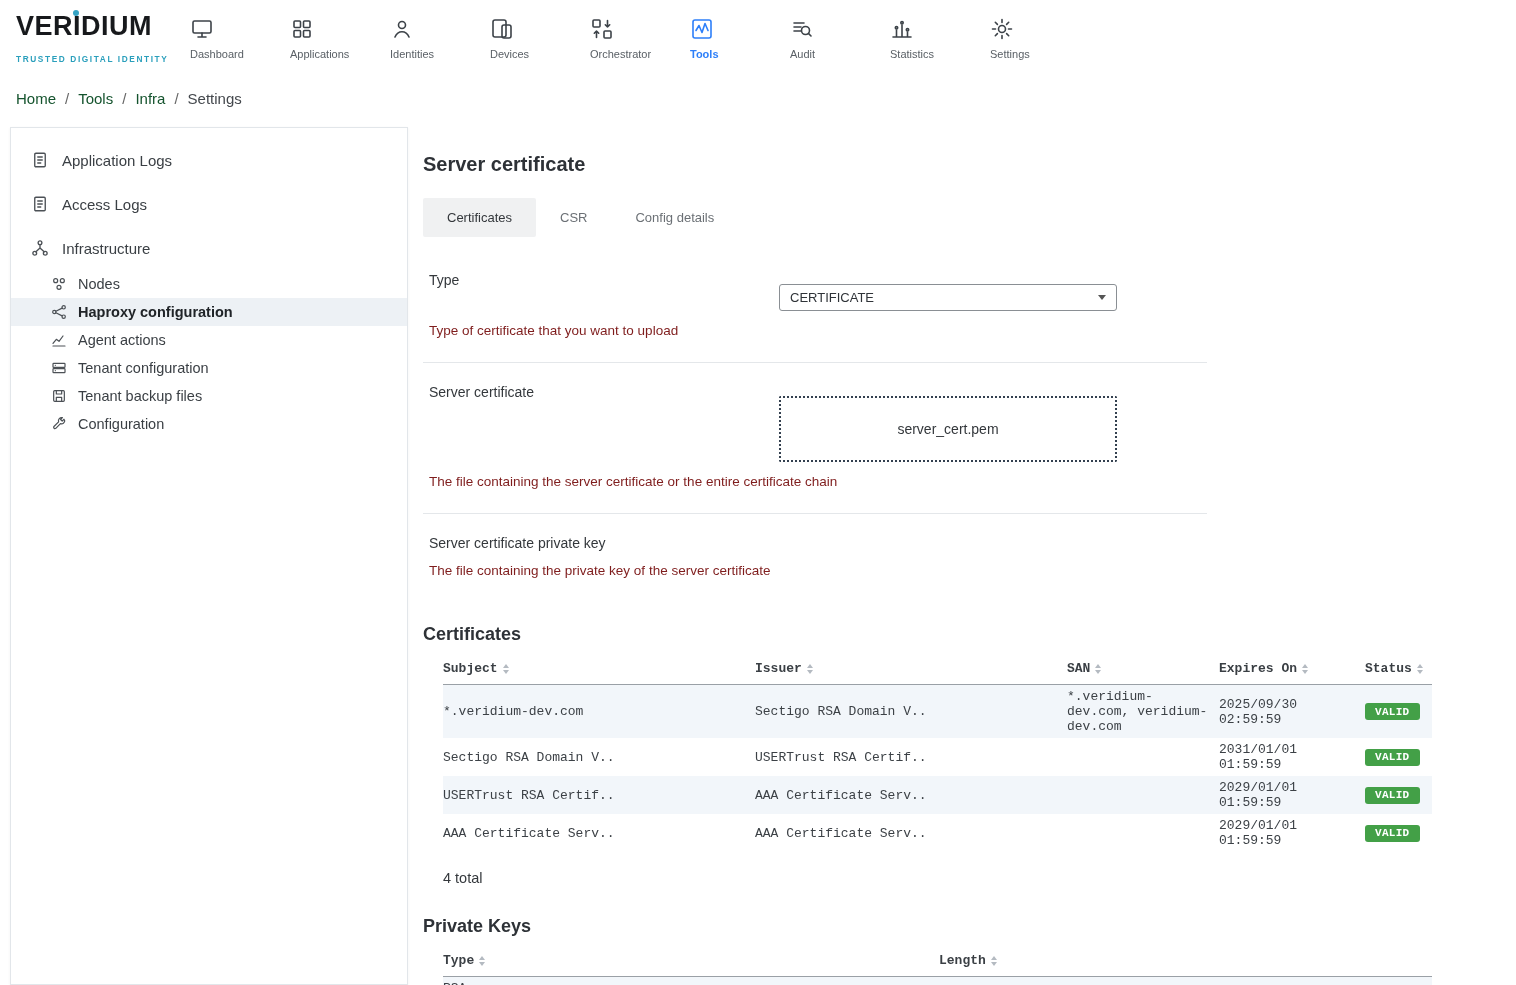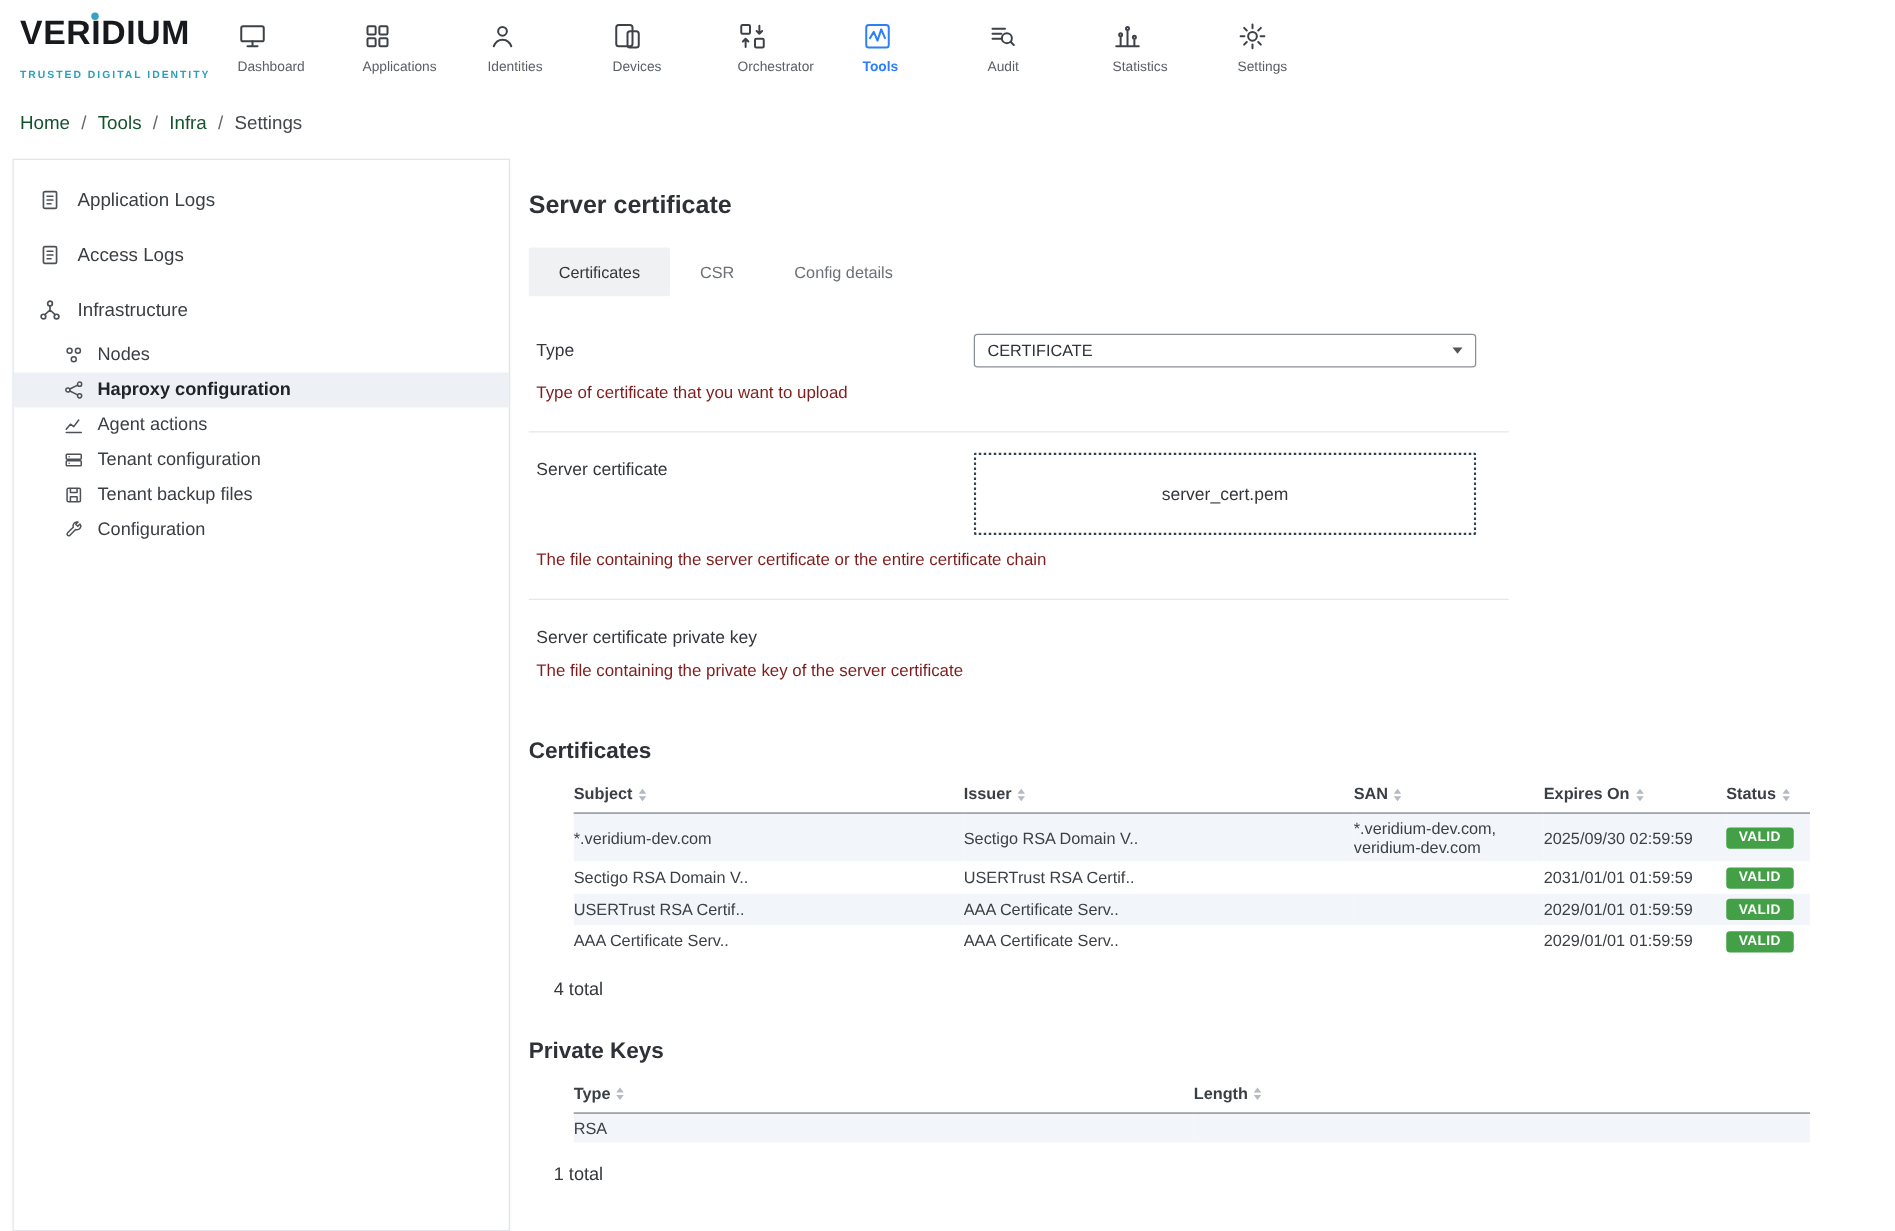--- a/index.html
+++ b/index.html
@@ -46,38 +46,38 @@
   .main { flex:1; padding:20px 0 0 15px; }
   .page-title { font-size:20px; font-weight:bold; color:#2e3237; margin:6px 0 0 0; }
 
   .tabs { display:flex; margin-top:22px; }
   .tab { padding:12px 24px; font-size:13px; color:#6b7075; cursor:pointer; border-radius:2px; }
   .tab.active { background:#f0f1f2; color:#33373b; }
 
   .form { width:784px; margin-top:14px; }
   .form-row { display:flex; padding:16px 0 2px 6px; }
   .flabel { width:350px; font-size:14px; color:#34383c; padding-top:5px; }
-  .fcontrol { width:402px; }
+  .fcontrol { width:338px;margin-top:17px; }
   .select {
     height:27px; border:1px solid #8a8f94; border-radius:3px;
     display:flex; align-items:center; justify-content:space-between;
     padding:0 10px; font-size:13px; color:#2f3338; cursor:pointer; background:#fff;
   }
   .caret { width:0; height:0; border-left:4px solid transparent; border-right:4px solid transparent; border-top:5px solid #555; }
   .fhelp { font-size:13.5px; color:#7f1d1d; padding:10px 0 16px 6px; }
   .fsection { border-top:1px solid #e4e7ea; margin-top:8px; }
   .dropzone {
     border:2px dotted #33404f; border-radius:2px; height:66px;
     display:flex; align-items:center; justify-content:center;
     font-size:14px; color:#33373b; cursor:pointer;
   }
 
   .section-heading { font-size:18px; font-weight:bold; color:#2e3237; margin:30px 0 10px 0; }
 
-  table.tbl { border-collapse:collapse; margin-left:36px; width:989px; font-size:13px; table-layout:fixed; }
+  table.tbl { border-collapse:collapse; margin-left:20px; width:989px; font-size:13px; table-layout:fixed;font-family:Liberation Mono, monospace; }
   .tbl th {
     text-align:left; font-weight:bold; color:#3a3f44; font-size:13px;
     padding:6px 8px 8px 0; border-bottom:1px solid #9aa0a6; cursor:pointer; white-space:nowrap;
   }
   .tbl td { padding:4px 10px 4px 0; color:#3c4146; vertical-align:middle; }
   .tbl tr.alt { background:#f2f6fa; }
   .col-subject { width:312px; } .col-issuer { width:312px; } .col-san { width:152px; }
   .col-expires { width:146px; } .col-status { width:67px; }
   .pk-type { width:496px; } .pk-length { width:493px; }
 

